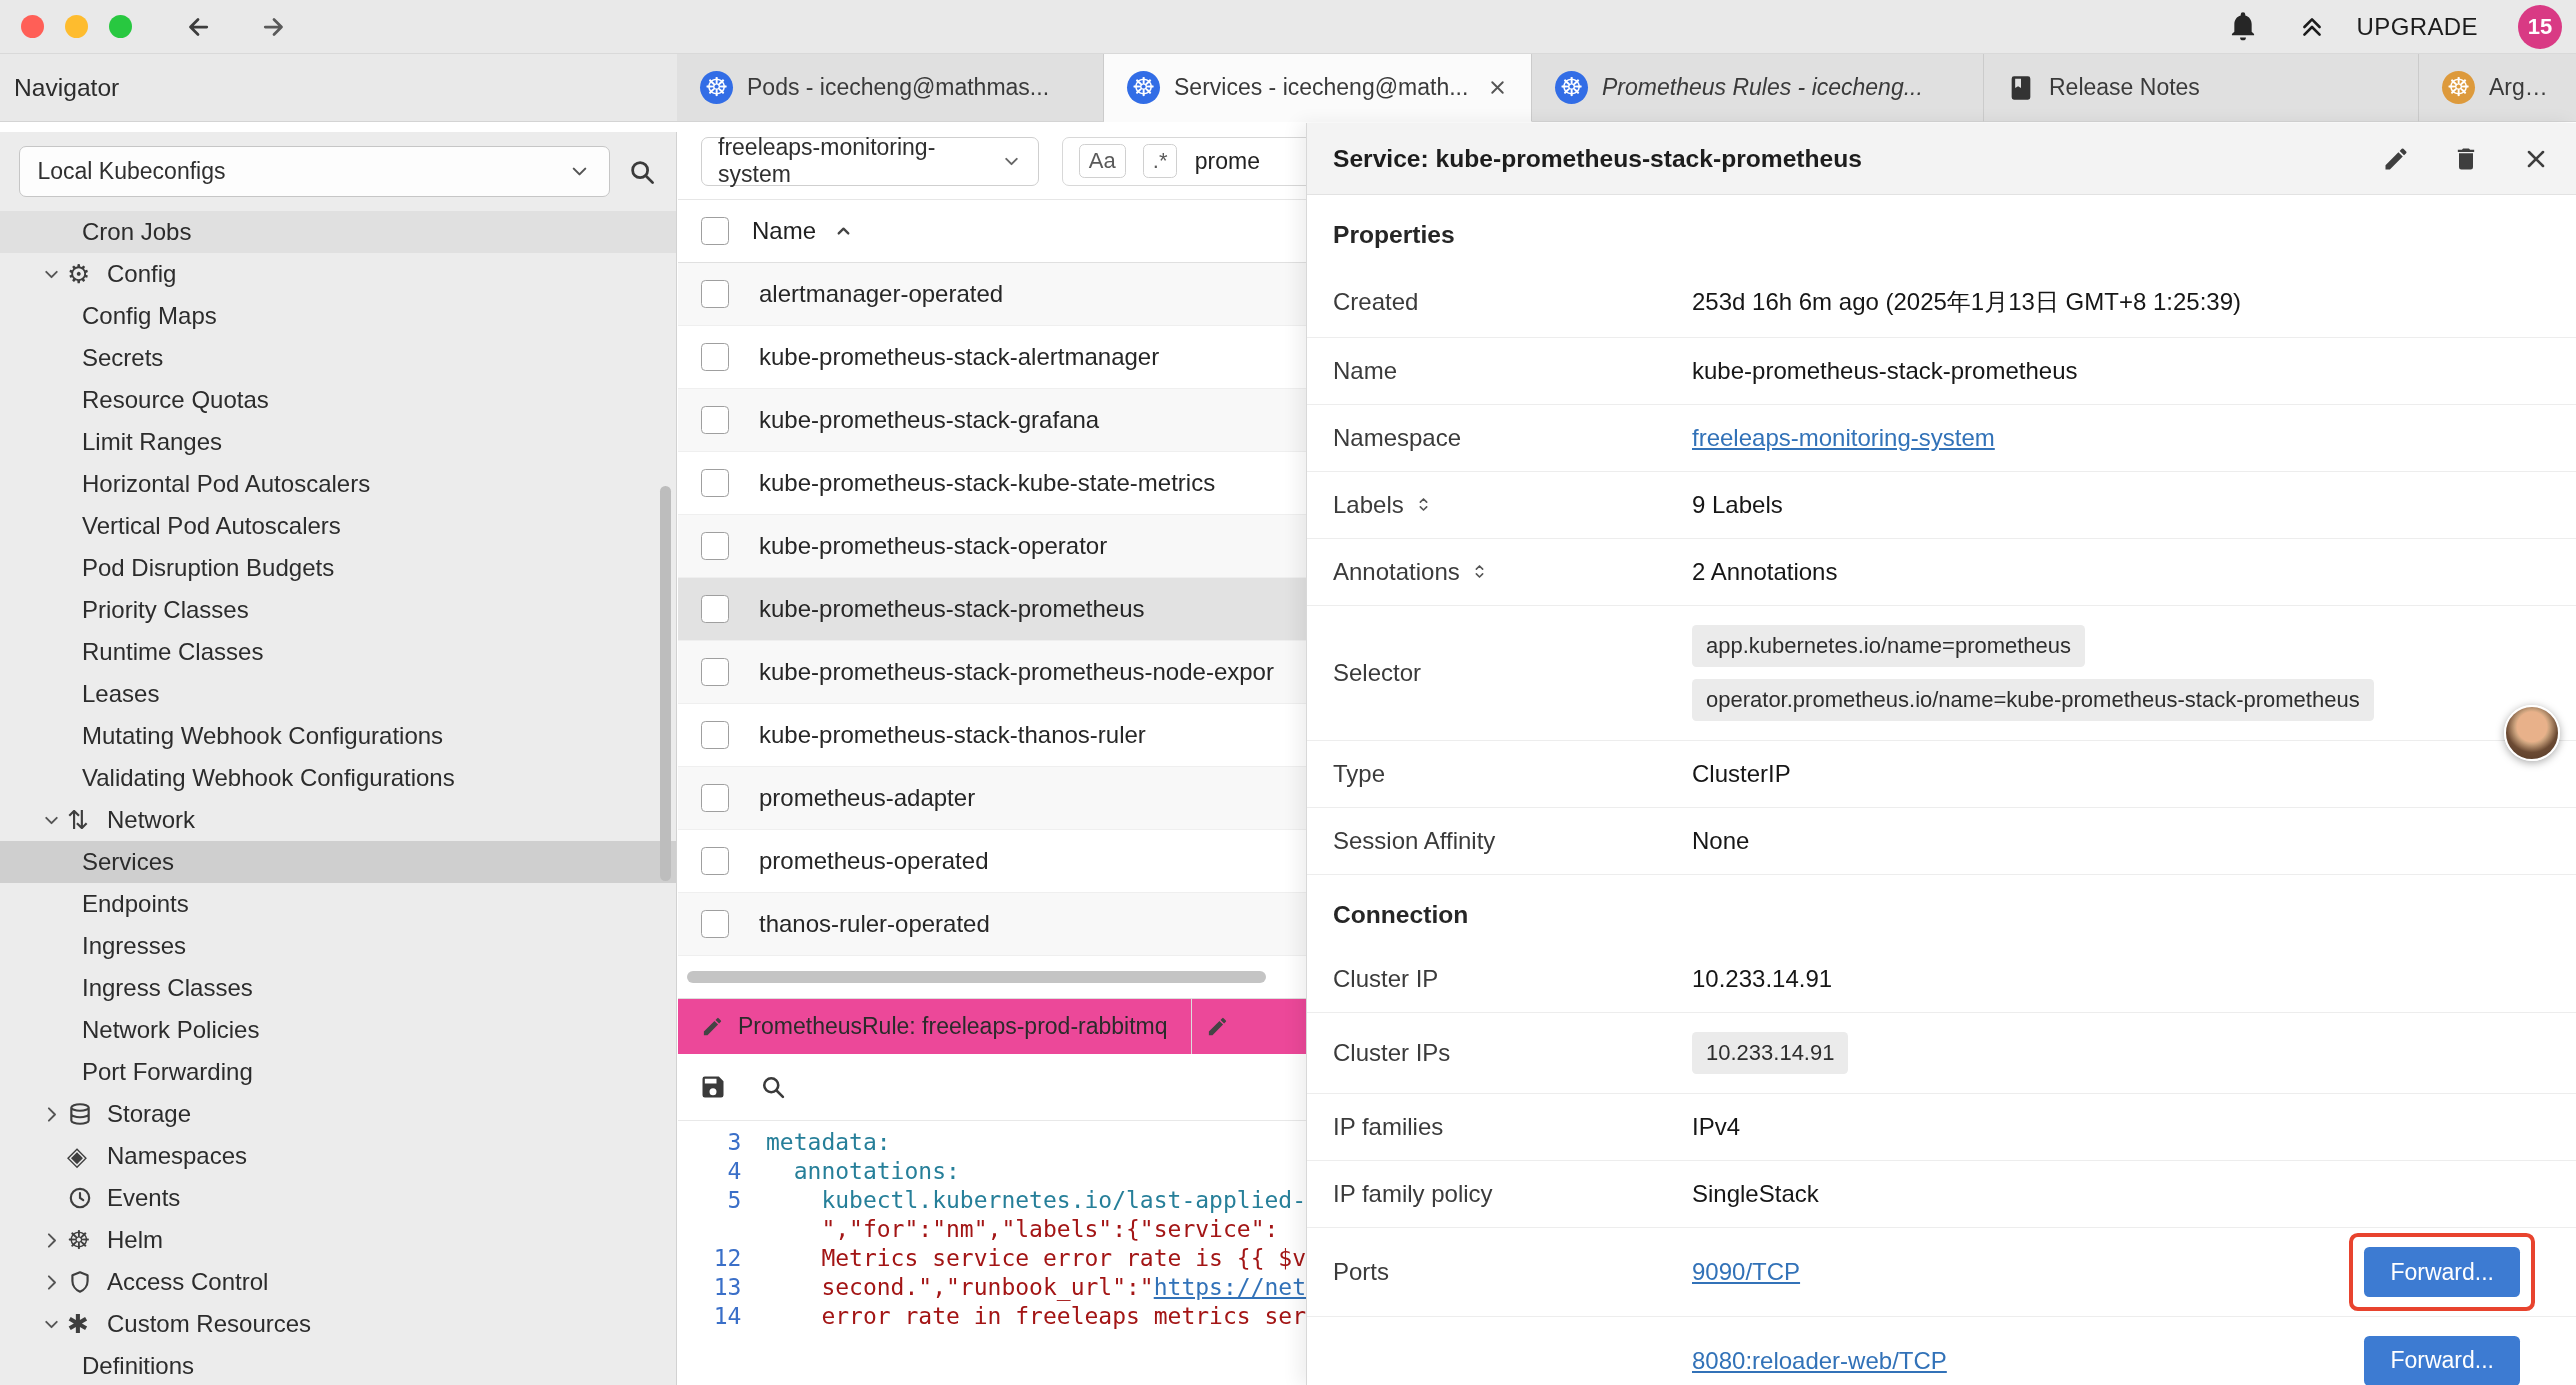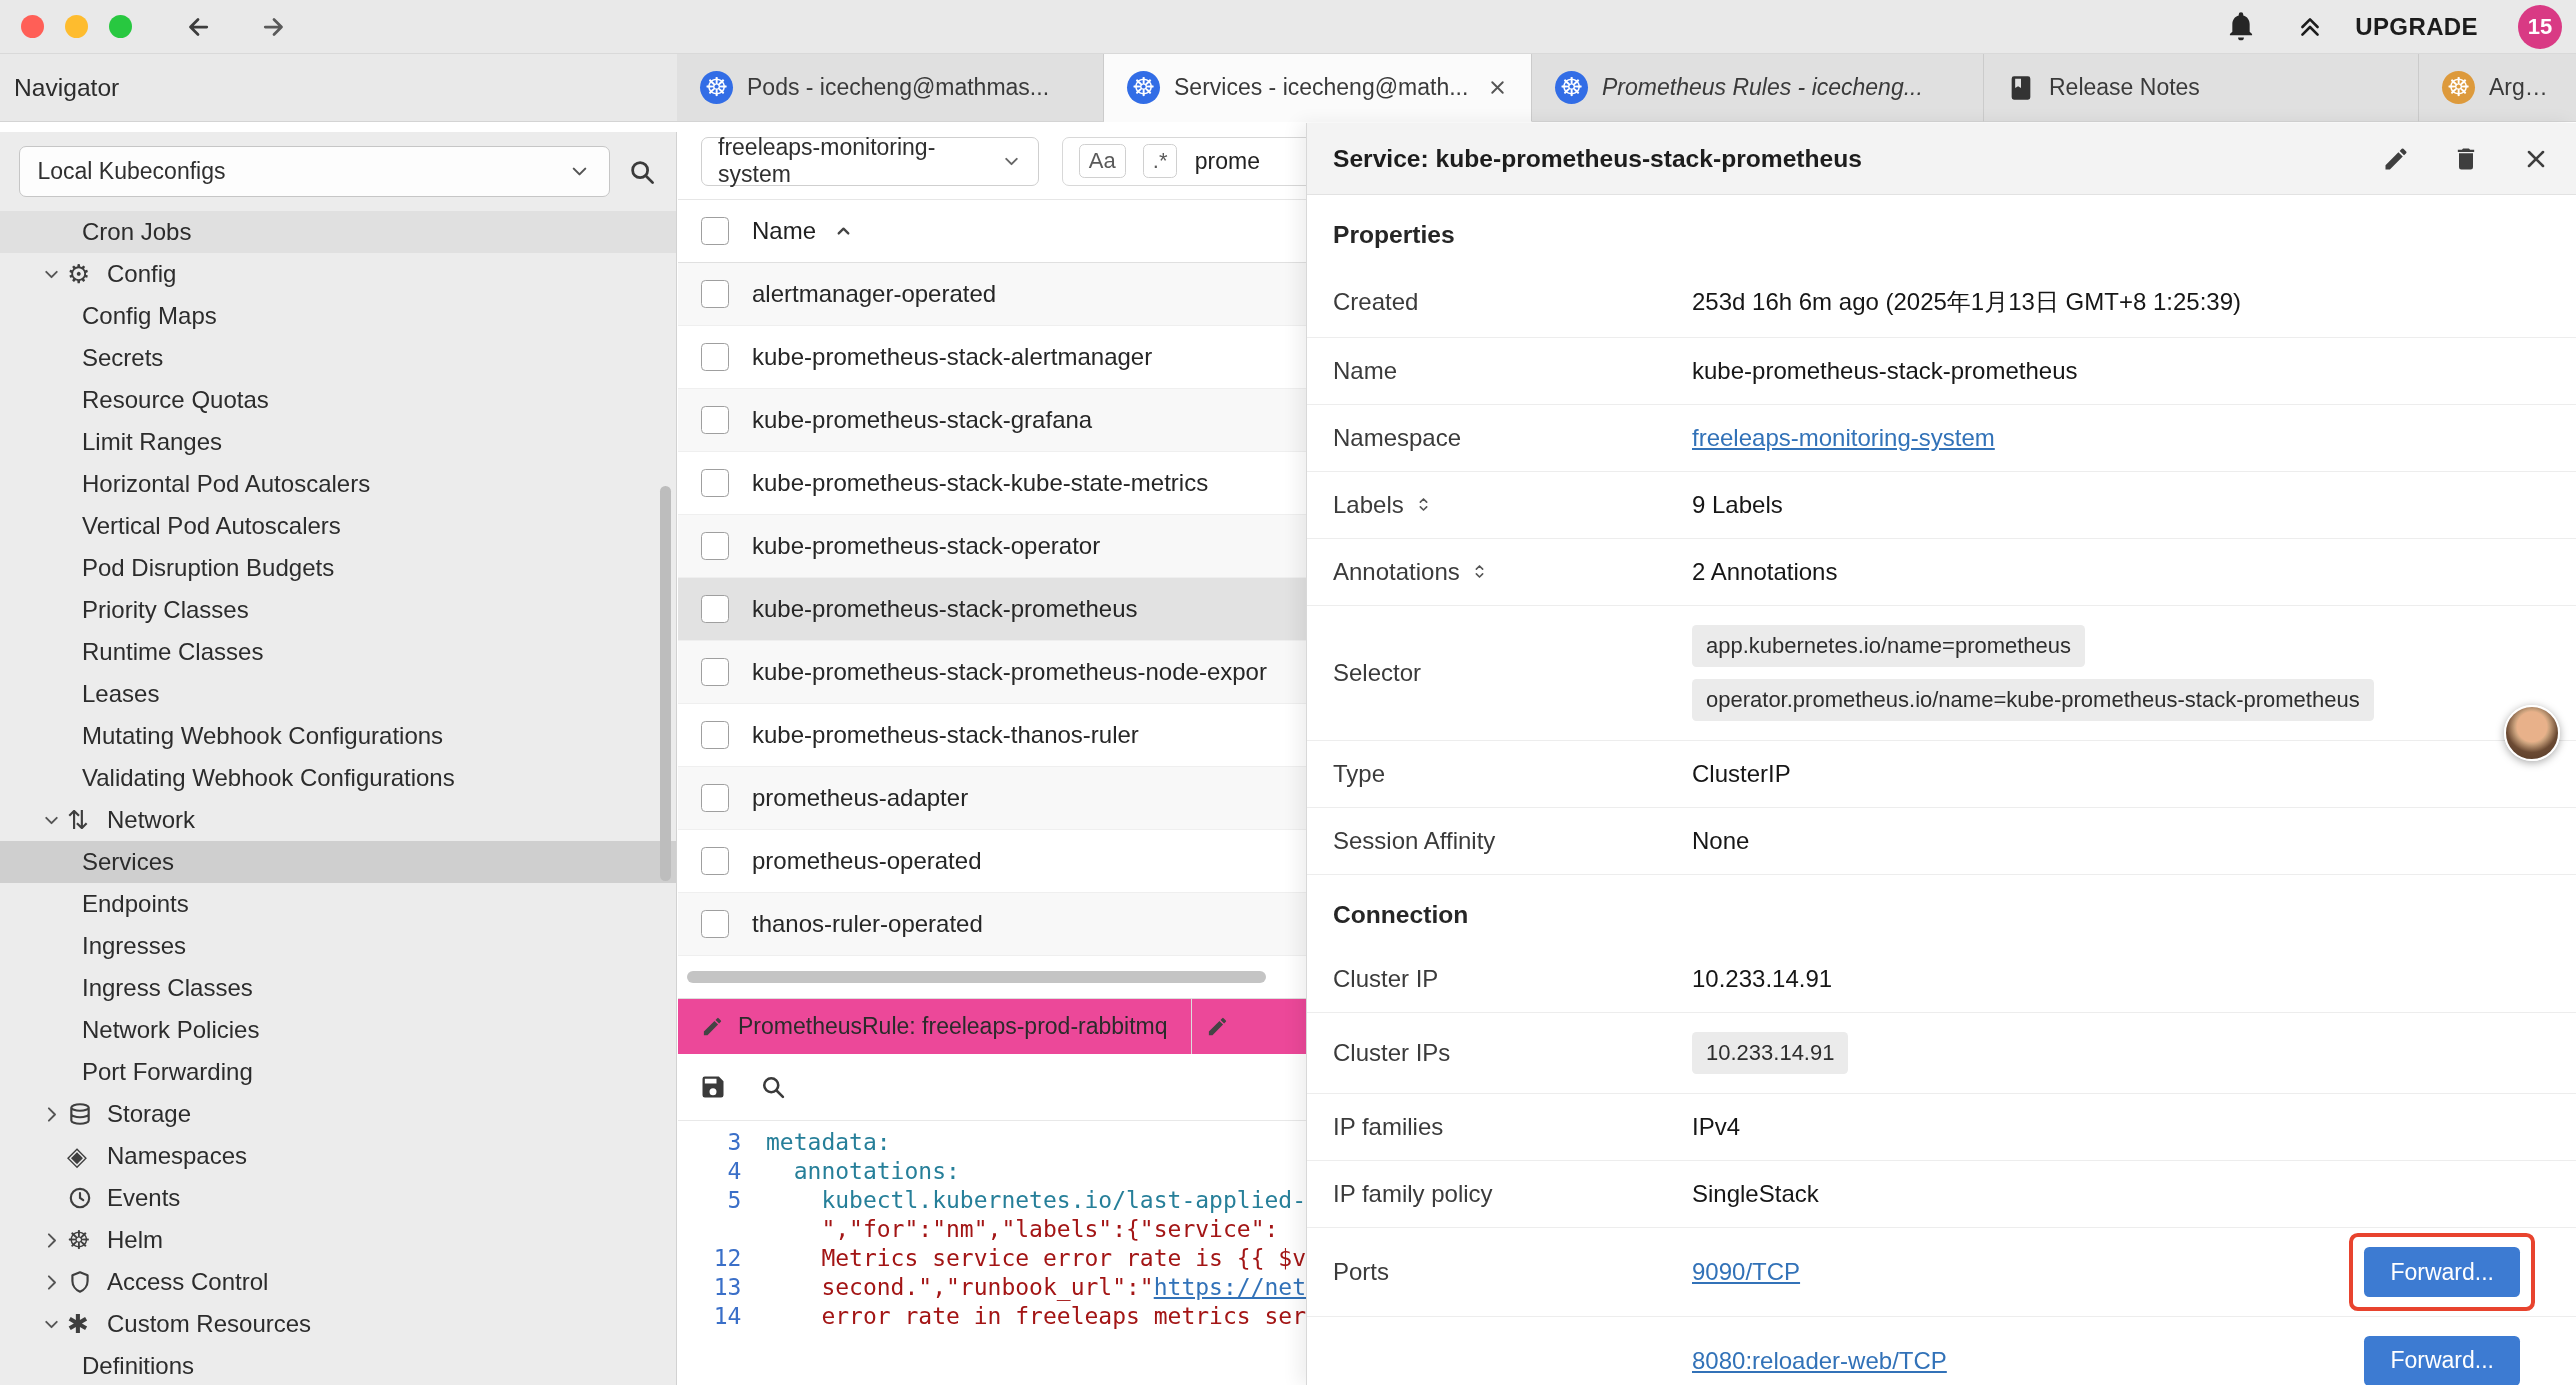--- a/index.html
+++ b/index.html
@@ -8,21 +8,21 @@
 .icon svg{width:1em;height:1em;display:block}
 
 
 .topbar{position:absolute;left:0;top:0;width:100%;height:54px;background:#e9e9e9;border-bottom:0.9px solid #d9d9d9;display:flex;align-items:center}
 .traffic{display:flex;gap:21px;margin-left:21px}
 .light{width:23px;height:23px;border-radius:50%;display:inline-block}
 .nav-arrows{display:flex;gap:46px;margin-left:51px;color:#3d3d3d;font-size:30px}
 .nav-arrows .fwd{color:#5a5a5a}
 .topbar-right{margin-left:auto;display:flex;align-items:center;gap:40px;padding-right:14px}
 .bell{font-size:32px;color:#262626}
-.upgrade{display:flex;align-items:center;gap:32px;font-size:24px;font-weight:700;color:#1c1c1c;letter-spacing:0.4px}
+.upgrade{display:flex;align-items:center;gap:32px;font-size:24px;font-weight:400;color:#1c1c1c;letter-spacing:0.4px}
 .upgrade .icon{font-size:26px}
 .notif-badge{min-width:44px;height:44px;border-radius:50%;background:var(--pink,#d93a84);color:#fff;font-size:22px;font-weight:700;display:flex;align-items:center;justify-content:center}
 
 
 .tabrow{position:absolute;top:54px;left:0;width:100%;height:68px;display:flex}
 .navigator-head{width:677px;background:#e9e9e9;border-bottom:0.9px solid #d4d4d4;display:flex;align-items:center;padding-left:14px;font-size:24.6px;color:#2c2c2c;flex:0 0 auto}
 .tabs{flex:1;display:flex;background:#e0e0e0;overflow:hidden}
 .tab{display:flex;align-items:center;gap:14px;padding:0 23px;font-size:23px;color:#3a3a3a;border-right:0.9px solid #cbcbcb;border-bottom:0.9px solid #d4d4d4;overflow:hidden;flex:0 0 auto}
 .tab.active{background:#fbfbfb;border-bottom-color:#fbfbfb}
 .tab-label{white-space:nowrap;overflow:hidden;text-overflow:ellipsis;min-width:0;flex:1 1 auto}
@@ -51,21 +51,21 @@
 .main{position:absolute;left:678px;top:123px;width:629px;height:1263px;background:#fff;overflow:hidden}
 .toolbar{height:77px;display:flex;align-items:center;gap:23px;padding:0 23px;border-bottom:0.9px solid #e6e6e6}
 .ns-select{width:338px;height:49px;border:0.9px solid #cfcfcf;border-radius:7px;background:#fff;display:flex;align-items:center;justify-content:space-between;padding:0 16px;font-size:23px;color:#2f2f2f;flex:0 0 auto}
 .ns-select .icon{font-size:21px;color:#666}
 .searchbox{display:flex;align-items:center;gap:17.5px;height:49px;border:0.9px solid #d8d8d8;border-radius:7px;background:#fff;padding:0 16px;width:526px;flex:0 0 auto;font-size:23px}
 .search-chip{color:#5a5a5a;font-size:22px;border:0.9px solid #d0d0d0;border-radius:5.3px;padding:2.6px 8.8px}
 .search-query{color:#222}
 .thead{height:63px;display:flex;align-items:center;gap:23px;padding:0 23px;border-bottom:0.9px solid #e0e0e0;font-size:24px;font-weight:500;color:#1f1f1f}
 .checkbox{width:28px;height:28px;border:1.8px solid #9f9f9f;border-radius:4.4px;background:#fff;flex:0 0 auto}
 .sort-caret{font-size:23px;color:#444;margin-left:-7px}
-.trow{height:63px;display:flex;align-items:center;gap:23px;padding:0 23px;font-size:24px;color:#262626;border-bottom:0.9px solid #efefef;white-space:nowrap}
+.trow{height:63px;display:flex;align-items:center;gap:30px;padding:0 23px;font-size:24px;color:#262626;border-bottom:0.9px solid #efefef;white-space:nowrap}
 .trow.odd{background:#f8f8f8}
 .trow.selected{background:#e2e2e2}
 .hscroll{height:42px;display:flex;align-items:center;padding:0 8.8px}
 .h-thumb{height:12.3px;border-radius:6.1px;background:#c4c4c4;width:579px}
 .dock{height:56px;background:#ececec;border-top:0.9px solid #dddddd;display:flex;align-items:stretch}
 .dock-tab{background:#ec4899;border-right:0.9px solid #dcdcdc;display:flex;align-items:center;gap:14px;padding:0 23px;font-size:23px;color:#2b2b2b}
 .dock-tab .icon{font-size:23px;color:#444}
 .dock-tab.partial{flex:1;padding:0 0 0 14px;overflow:hidden;justify-content:flex-start}
 .ed-toolbar{height:67px;display:flex;align-items:center;gap:32px;padding:0 21px;border-bottom:0.9px solid #e8e8e8;color:#3a3a3a}
 .ed-toolbar .icon{font-size:28px}

